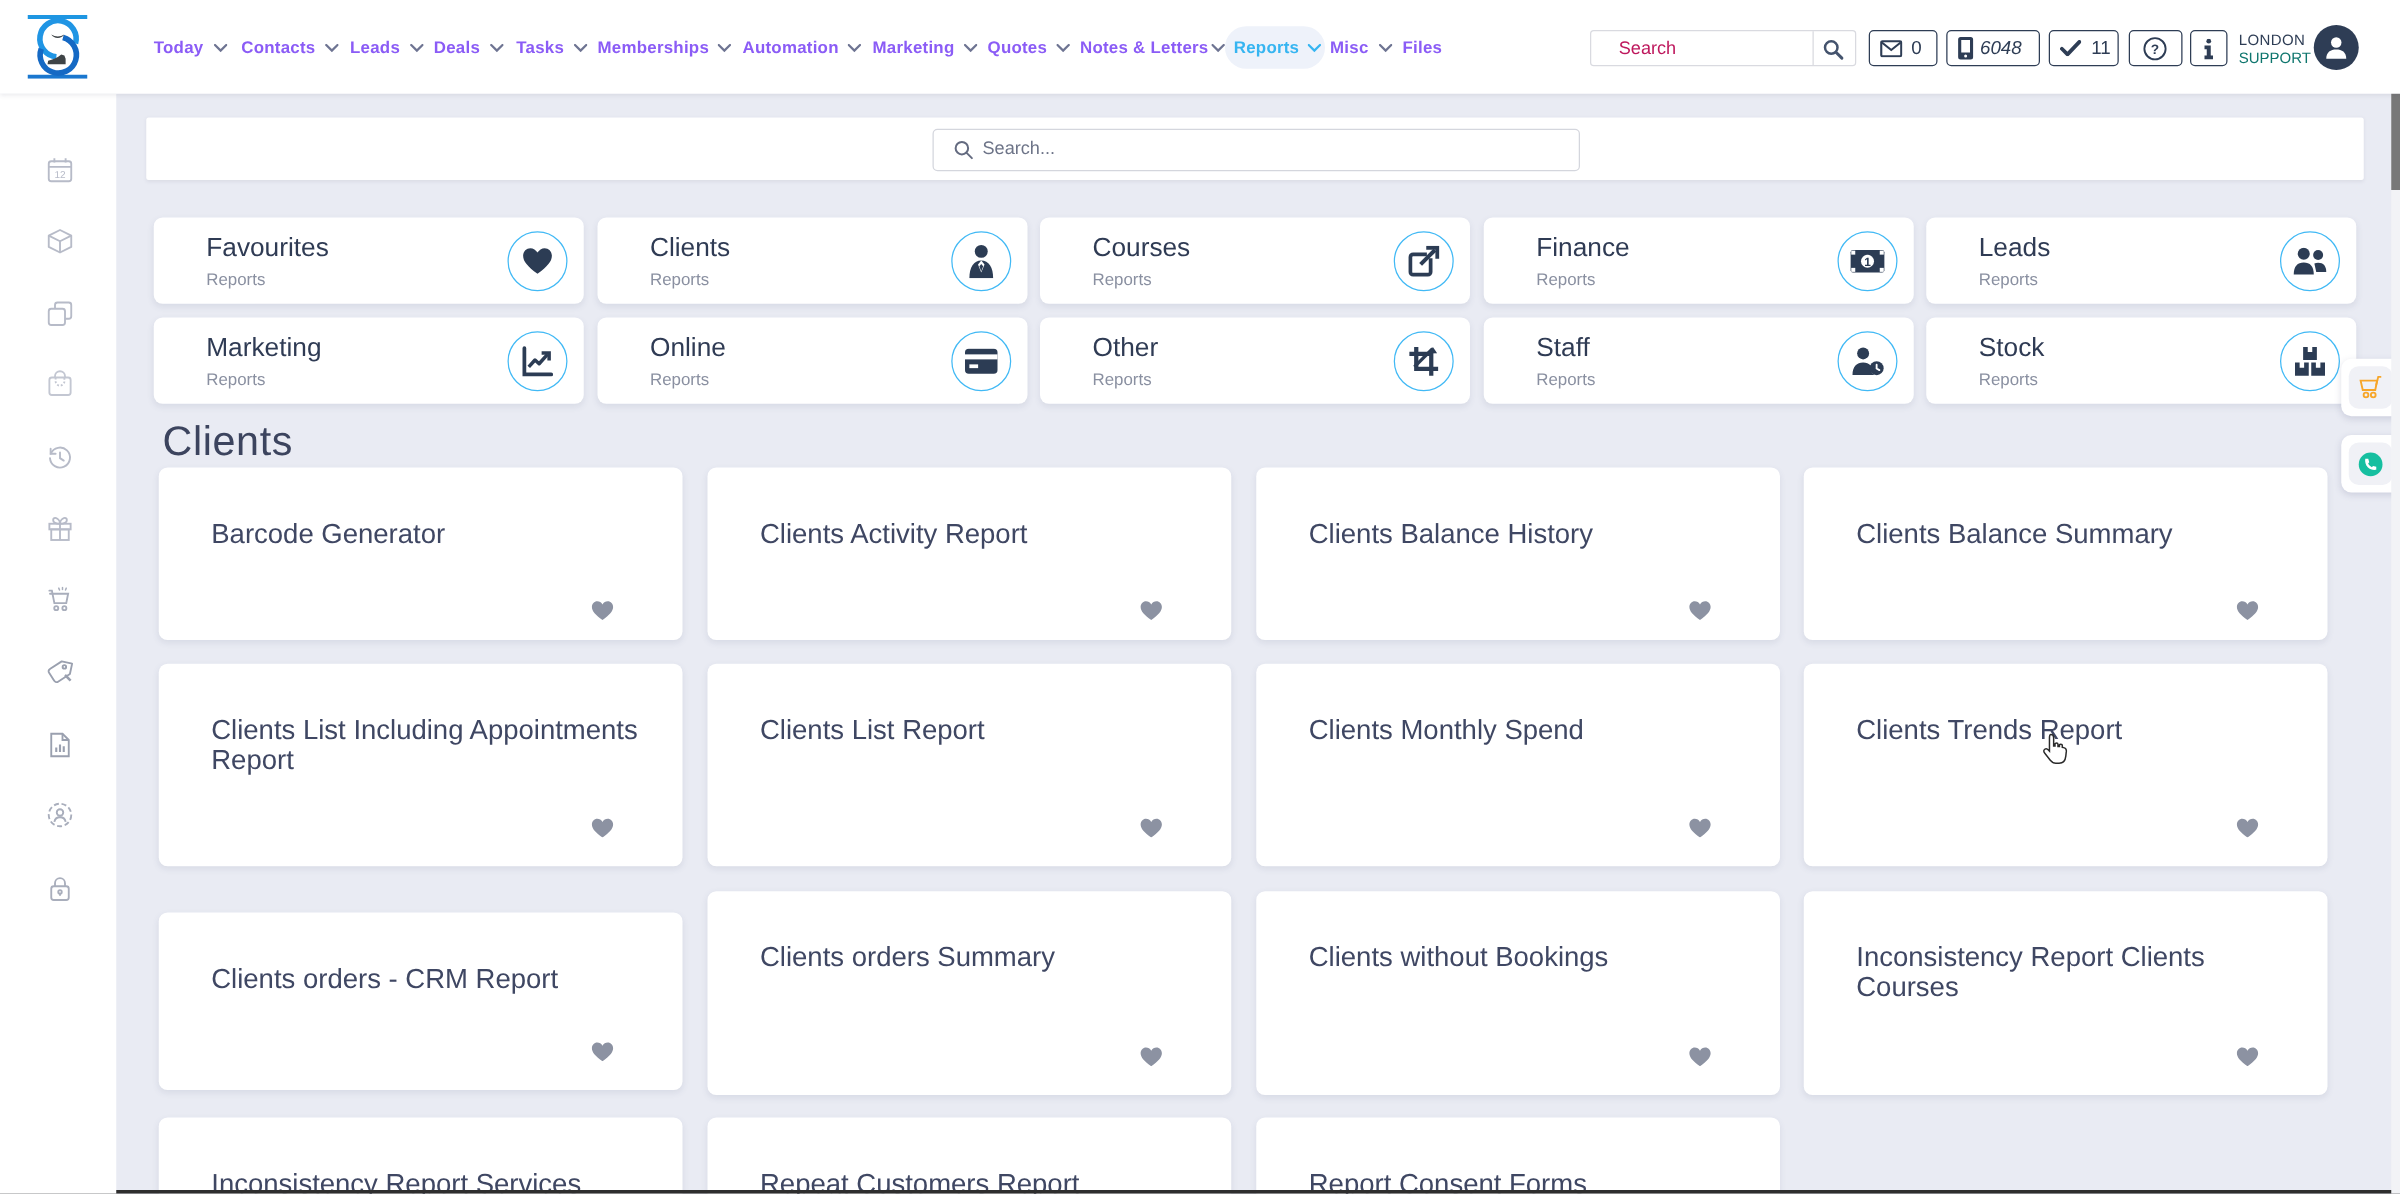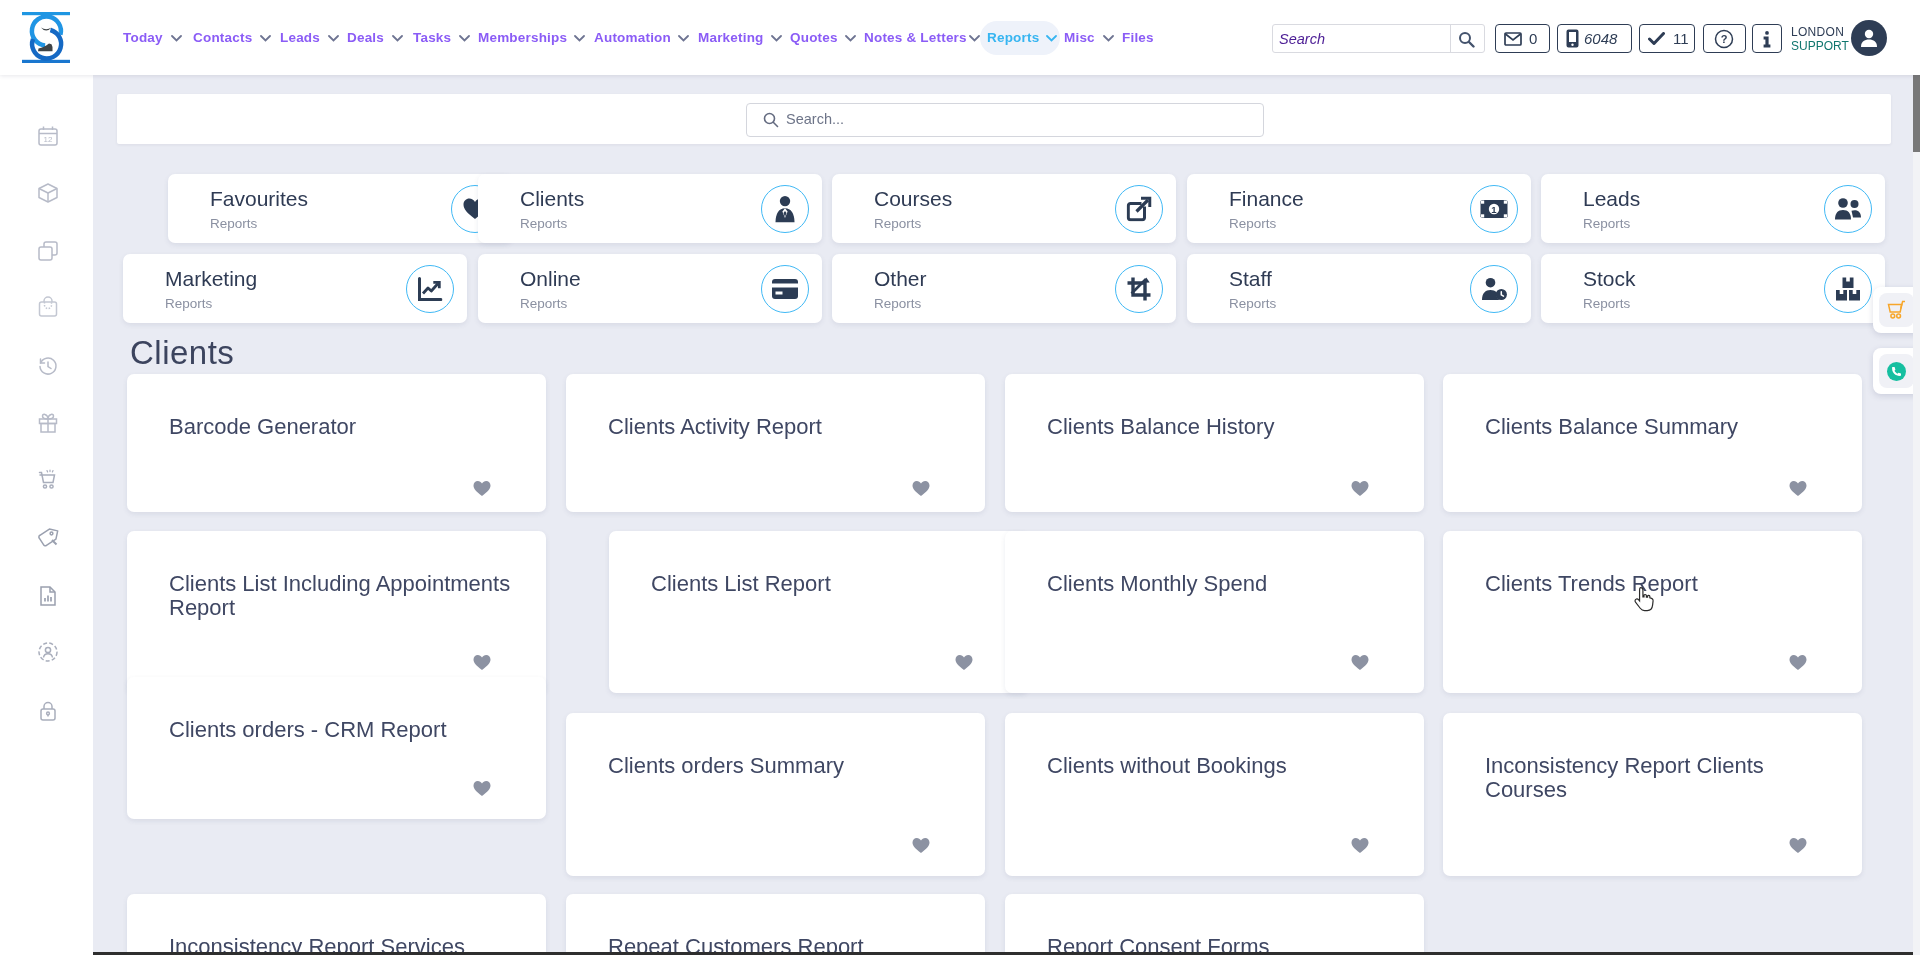--- a/index.html
+++ b/index.html
@@ -86,21 +86,21 @@
       <path d="M1 1 L5.5 5.5 L10 1" fill="none" stroke="#6e7492" stroke-width="1.8" stroke-linecap="round"></path>
     </svg>
   <svg class="chev" style="left:1046px;" viewBox="0 0 11 7">
       <path d="M1 1 L5.5 5.5 L10 1" fill="none" stroke="#36b5f1" stroke-width="1.8" stroke-linecap="round"></path>
     </svg>
   <svg class="chev" style="left:1103px;" viewBox="0 0 11 7">
       <path d="M1 1 L5.5 5.5 L10 1" fill="none" stroke="#6e7492" stroke-width="1.8" stroke-linecap="round"></path>
     </svg>
 
   <div class="abs" style="left:1272px;top:24px;width:213px;height:29px;border:1px solid #d9dae0;border-radius:3px;background:#fff;">
-    <span class="abs" style="left:6px;top:6px;font-size:14.5px;color:#4c1d95;font-style:italic;">Search</span>
+    <span class="abs" style="left:22px;top:6px;font-size:14.5px;color:#be185d;">Search</span>
     <div class="abs" style="left:177px;top:0;width:1px;height:27px;background:#d9dae0;"></div>
     <svg class="abs" style="left:185px;top:6px;" width="17" height="17" viewBox="0 0 17 17">
         <circle cx="7" cy="7" r="5" fill="none" stroke="#44536d" stroke-width="2"></circle>
         <path d="M11 11 L15.5 15.5" stroke="#44536d" stroke-width="2.4" stroke-linecap="round"></path>
       </svg>
   </div>
 
   <div class="abs" style="left:1495px;top:24px;width:55px;height:29px;border:1.5px solid #2e3d55;border-radius:4px;">
     <svg class="abs" style="left:8px;top:6.5px;" width="18" height="14" viewBox="0 0 18 14">
         <rect x="1" y="1" width="16" height="12" rx="1" fill="none" stroke="#2e3d55" stroke-width="1.7"></rect>
@@ -248,21 +248,21 @@
 </div>
 <div id="topstrip"></div>
 <div id="searchbox">
   <svg class="abs" style="left:16px;top:8px;" width="16" height="16" viewBox="0 0 16 16">
       <circle cx="6.5" cy="6.5" r="5" fill="none" stroke="#646b80" stroke-width="1.6"></circle>
       <path d="M10.5 10.5 L14.5 14.5" stroke="#646b80" stroke-width="1.6" stroke-linecap="round"></path>
     </svg>
   <span class="abs" style="left:39px;top:7px;font-size:14.5px;color:#6d7488;">Search...</span>
 </div>
 
-<div class="cat" style="left:123px;top:174px;margin-left:45px;">
+<div class="cat" style="left:123px;top:174px;">
   <span class="t">Favourites</span>
     <span class="s">Reports</span>
   <div class="circ">
       <svg width="26" height="24" viewBox="0 0 26 24">
         <path d="M13 22 C5 16 1.5 12 1.5 7.5 C1.5 4 4.2 1.5 7.3 1.5 C9.6 1.5 11.8 3 13 5 C14.2 3 16.4 1.5 18.7 1.5 C21.8 1.5 24.5 4 24.5 7.5 C24.5 12 21 16 13 22 Z" fill="#2c3c54"></path>
       </svg>
     </div>
 </div>
 <div class="cat" style="left:478px;top:174px;">
   <span class="t">Clients</span>
@@ -396,39 +396,39 @@
     <svg class="heart" style="bottom:16px;" width="18" height="16" viewBox="0 0 18 16">
       <path d="M9 16 C3.5 12 0.5 9 0.5 5.6 C0.5 3 2.4 1 4.8 1 C6.5 1 8.1 2 9 3.5 C9.9 2 11.5 1 13.2 1 C15.6 1 17.5 3 17.5 5.6 C17.5 9 14.5 12 9 16 Z" fill="#8c92a2"></path>
     </svg>
   </div>
 <div class="rep" style="left:127px;top:531px;height:162px;">
     <span class="t">Clients List Including Appointments Report</span>
     <svg class="heart" style="bottom:23px;" width="18" height="16" viewBox="0 0 18 16">
       <path d="M9 16 C3.5 12 0.5 9 0.5 5.6 C0.5 3 2.4 1 4.8 1 C6.5 1 8.1 2 9 3.5 C9.9 2 11.5 1 13.2 1 C15.6 1 17.5 3 17.5 5.6 C17.5 9 14.5 12 9 16 Z" fill="#8c92a2"></path>
     </svg>
   </div>
-<div class="rep" style="left:566px;top:531px;height:162px;margin-left:43px;">
+<div class="rep" style="left:566px;top:531px;height:162px;">
     <span class="t">Clients List Report</span>
     <svg class="heart" style="bottom:23px;" width="18" height="16" viewBox="0 0 18 16">
       <path d="M9 16 C3.5 12 0.5 9 0.5 5.6 C0.5 3 2.4 1 4.8 1 C6.5 1 8.1 2 9 3.5 C9.9 2 11.5 1 13.2 1 C15.6 1 17.5 3 17.5 5.6 C17.5 9 14.5 12 9 16 Z" fill="#8c92a2"></path>
     </svg>
   </div>
 <div class="rep" style="left:1005px;top:531px;height:162px;padding-left:20px;">
     <span class="t">Clients Monthly Spend</span>
     <svg class="heart" style="bottom:23px;" width="18" height="16" viewBox="0 0 18 16">
       <path d="M9 16 C3.5 12 0.5 9 0.5 5.6 C0.5 3 2.4 1 4.8 1 C6.5 1 8.1 2 9 3.5 C9.9 2 11.5 1 13.2 1 C15.6 1 17.5 3 17.5 5.6 C17.5 9 14.5 12 9 16 Z" fill="#8c92a2"></path>
     </svg>
   </div>
 <div class="rep" style="left:1443px;top:531px;height:162px;">
     <span class="t">Clients Trends Report</span>
     <svg class="heart" style="bottom:23px;" width="18" height="16" viewBox="0 0 18 16">
       <path d="M9 16 C3.5 12 0.5 9 0.5 5.6 C0.5 3 2.4 1 4.8 1 C6.5 1 8.1 2 9 3.5 C9.9 2 11.5 1 13.2 1 C15.6 1 17.5 3 17.5 5.6 C17.5 9 14.5 12 9 16 Z" fill="#8c92a2"></path>
     </svg>
   </div>
-<div class="rep" style="left:127px;top:677px;height:142px;padding-left:33px;">
+<div class="rep" style="left:127px;top:730px;height:142px;padding-left:33px;">
     <span class="t">Clients orders - CRM Report</span>
     <svg class="heart" style="bottom:23px;" width="18" height="16" viewBox="0 0 18 16">
       <path d="M9 16 C3.5 12 0.5 9 0.5 5.6 C0.5 3 2.4 1 4.8 1 C6.5 1 8.1 2 9 3.5 C9.9 2 11.5 1 13.2 1 C15.6 1 17.5 3 17.5 5.6 C17.5 9 14.5 12 9 16 Z" fill="#8c92a2"></path>
     </svg>
   </div>
 <div class="rep" style="left:566px;top:713px;height:163px;">
     <span class="t">Clients orders Summary</span>
     <svg class="heart" style="bottom:23px;" width="18" height="16" viewBox="0 0 18 16">
       <path d="M9 16 C3.5 12 0.5 9 0.5 5.6 C0.5 3 2.4 1 4.8 1 C6.5 1 8.1 2 9 3.5 C9.9 2 11.5 1 13.2 1 C15.6 1 17.5 3 17.5 5.6 C17.5 9 14.5 12 9 16 Z" fill="#8c92a2"></path>
     </svg>

